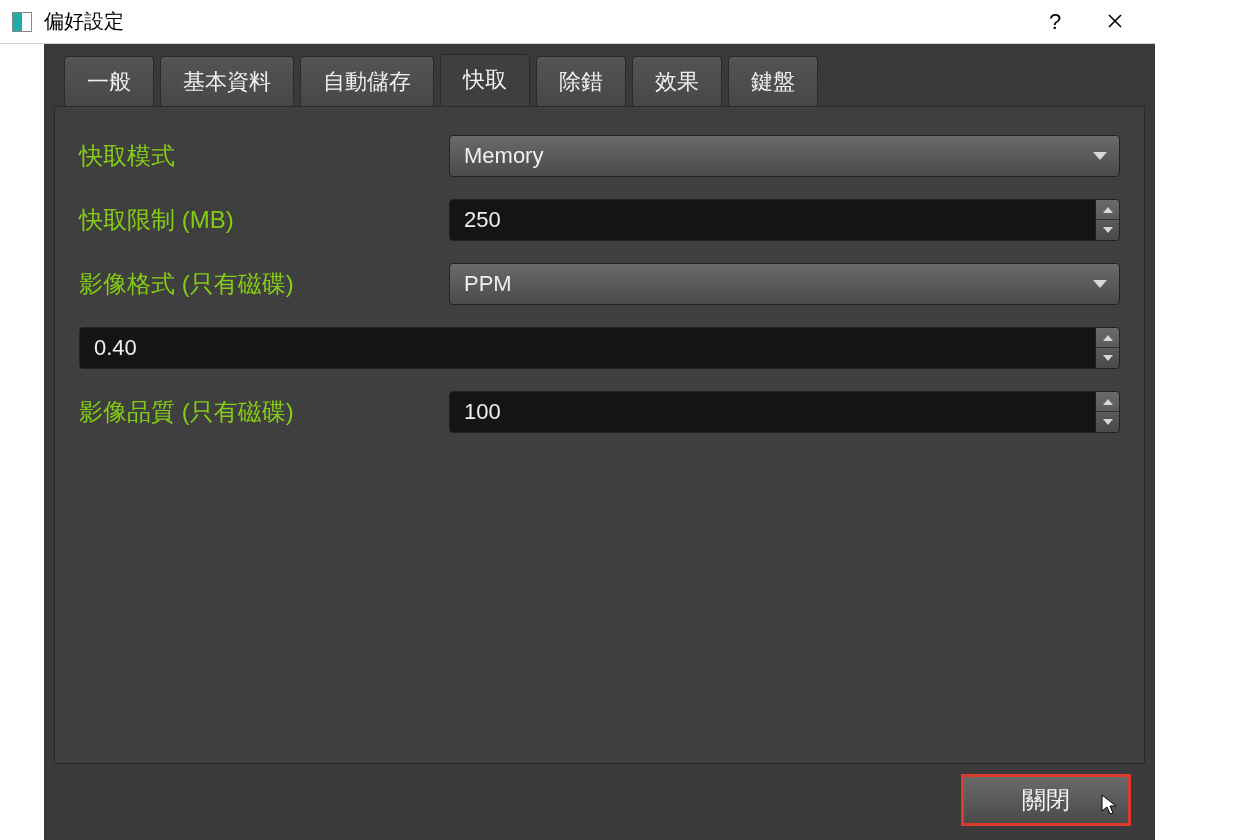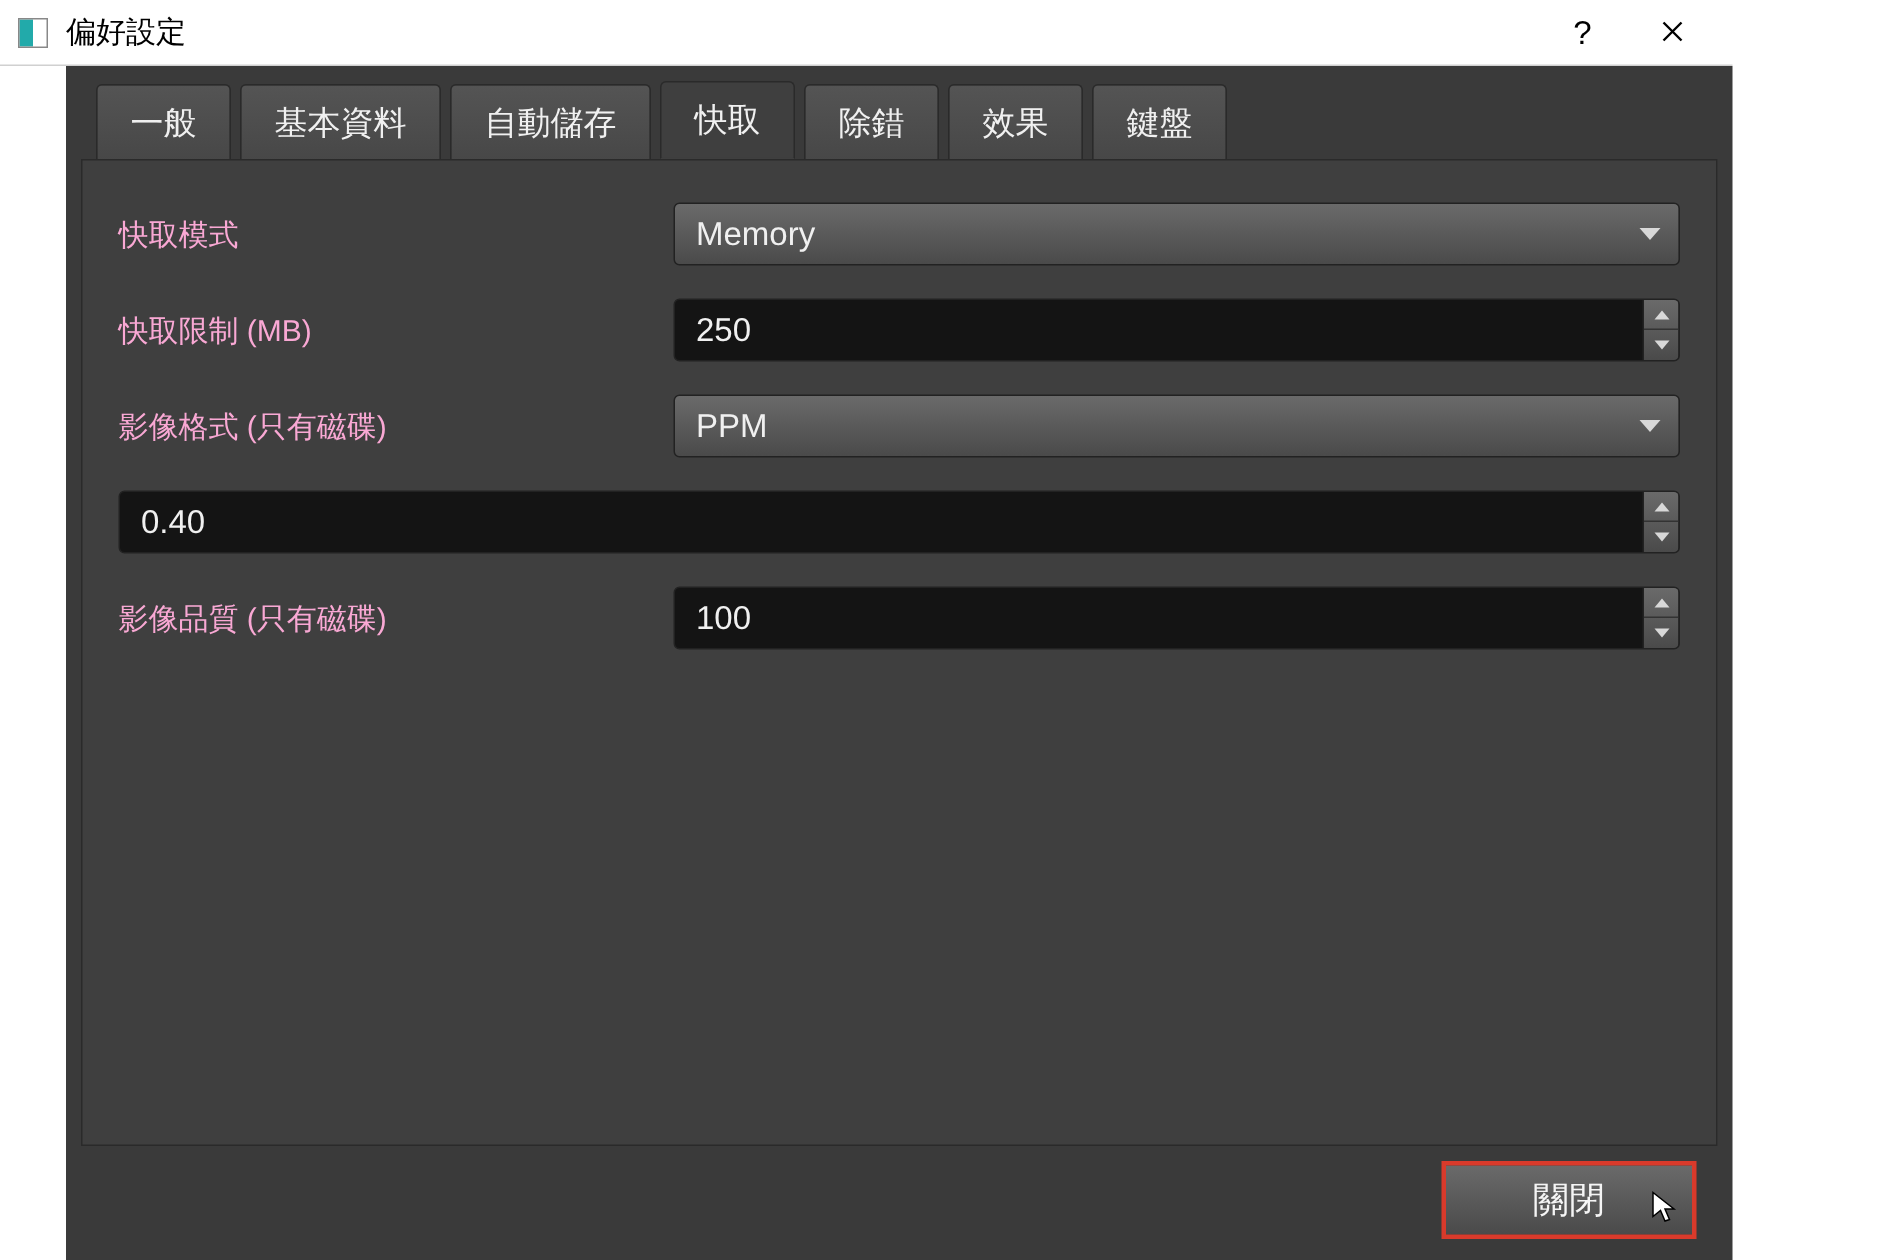--- a/index.html
+++ b/index.html
@@ -80,22 +80,22 @@
     z-index: 1;
   }
 
   .form-row {
     display: flex;
     align-items: center;
     margin-bottom: 22px;
   }
   .form-row .label {
     width: 370px;
-    color: #f9a8d4;
-    font-size: 20px;
+    color: #84cc16;
+    font-size: 24px;
   }
   .form-row .control { flex: 1 1 auto; }
 
   
   .combo {
     height: 42px;
     background: linear-gradient(#6a6a6a,#4a4a4a);
     border: 1px solid #222;
     border-radius: 4px;
     display: flex;

